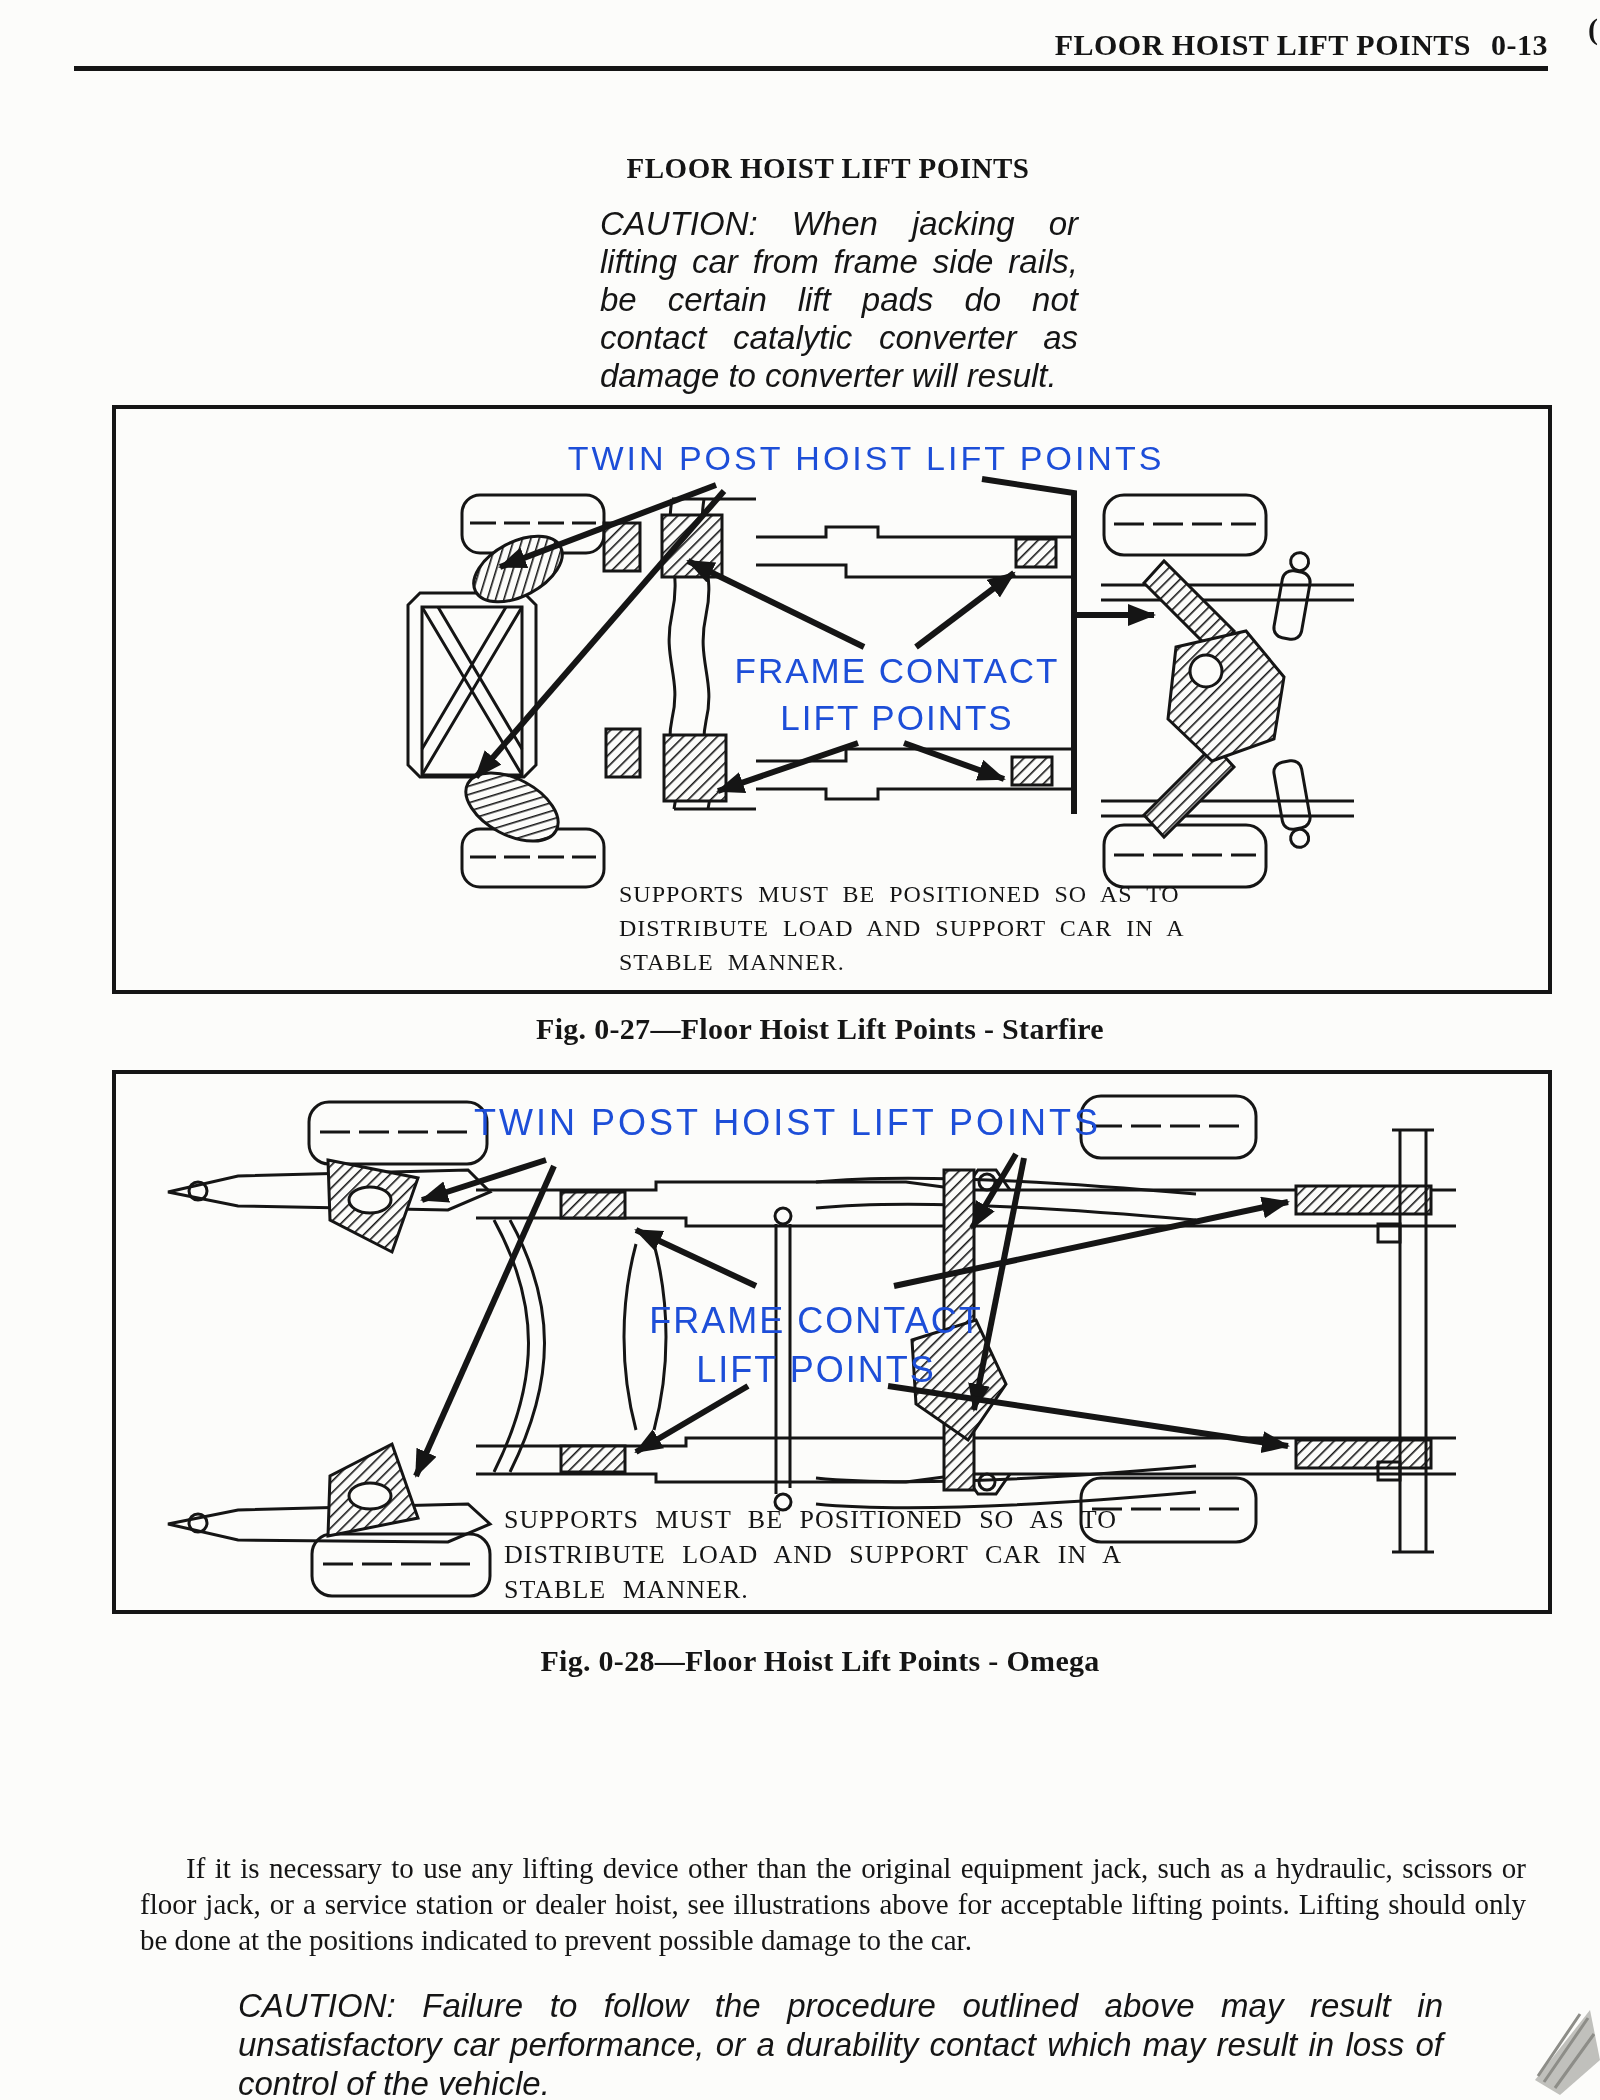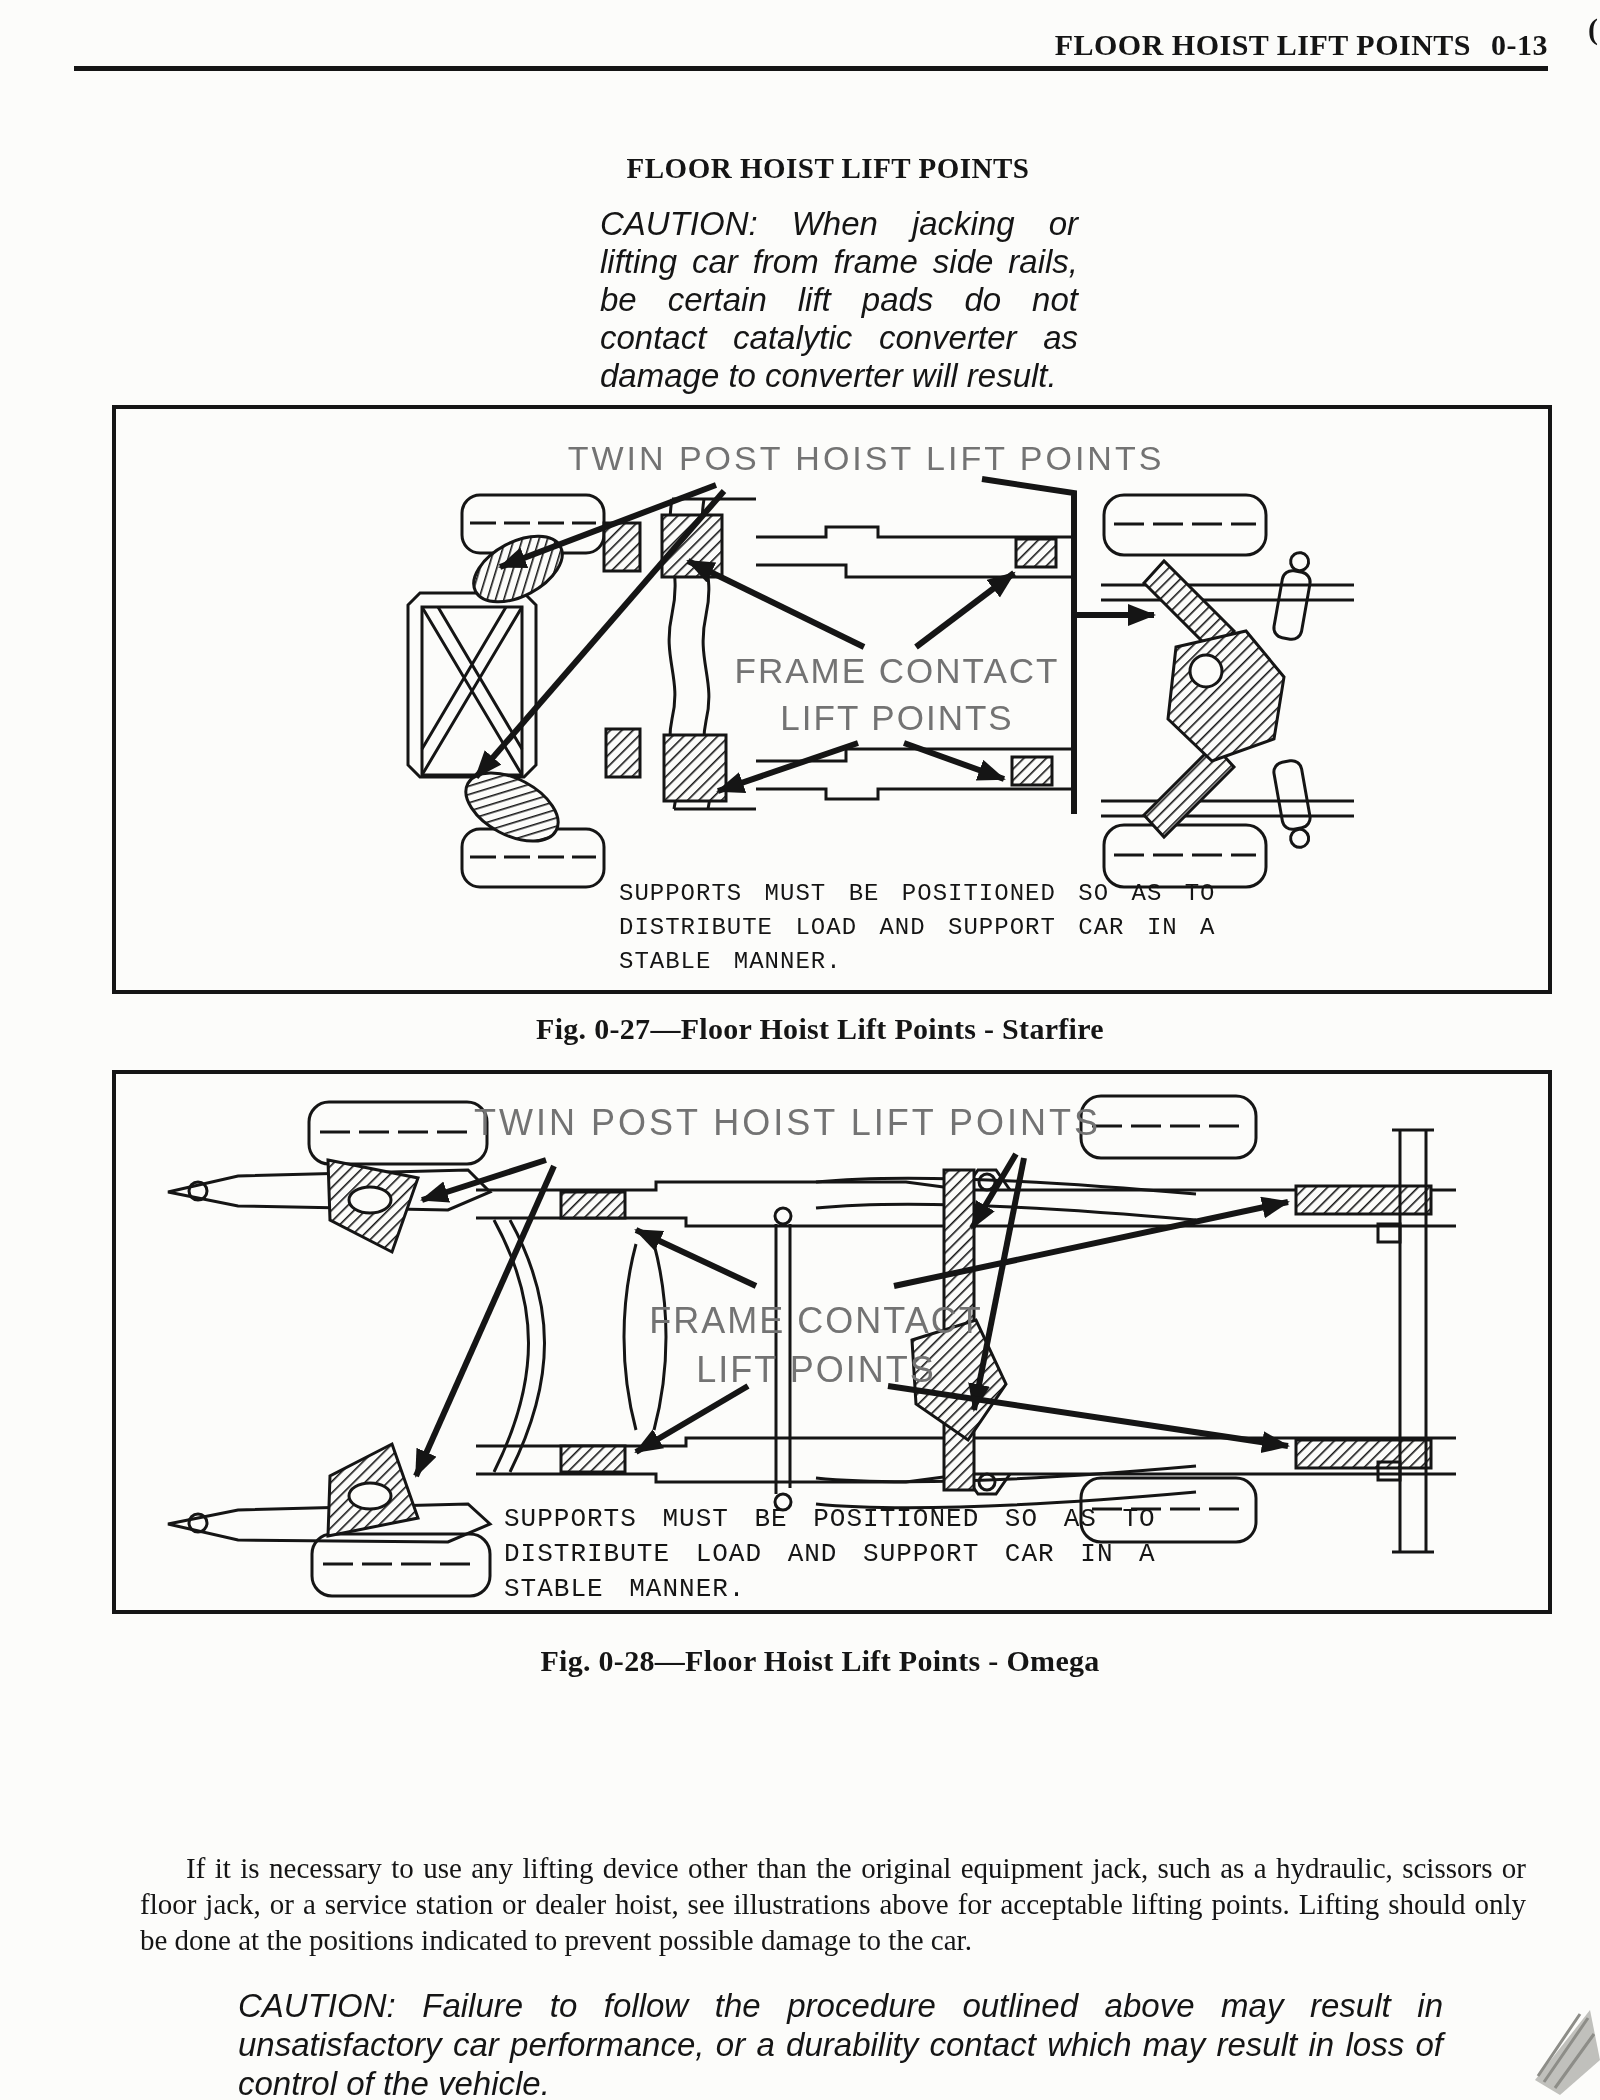--- a/index.html
+++ b/index.html
@@ -35,29 +35,29 @@
   
   .figbox{
     border:4px solid #151515;background:transparent;
   }
   .figbox svg{position:absolute;left:0;top:0;}
   .fig1{top:405px;left:112px;width:1432px;height:581px;}
   .fig2{top:1070px;left:112px;width:1432px;height:536px;}
   .diaglabel{
     position:absolute;
     font-family:"Liberation Sans",sans-serif;
-    color:#737373;text-align:center;white-space:nowrap;
+    color:#1d4ed8;text-align:center;white-space:nowrap;
   }
   .twinpost1{top:30px;left:450px;width:600px;font-size:34px;letter-spacing:3px;}
   .framecontact1{top:238px;left:581px;width:400px;font-size:35px;letter-spacing:2px;line-height:47px;}
   .twinpost2{top:28px;left:358px;width:600px;font-size:36px;letter-spacing:3px;}
   .framecontact2{top:222px;left:505px;width:390px;font-size:36px;letter-spacing:2px;line-height:49px;}
   .fignote{
     position:absolute;
-    font-family:Liberation Mono, monospace;
+    font-family:Liberation Serif, serif;
     font-size:24px;line-height:34px;letter-spacing:1px;word-spacing:7px;
     white-space:nowrap;
   }
   .fignote1{top:468px;left:503px;}
   .fignote2{top:428px;left:388px;font-size:26px;line-height:35px;word-spacing:9px;}
   
   .figcaption{
     left:20px;width:1600px;text-align:center;
     font-weight:bold;font-size:30px;letter-spacing:.3px;
   }

